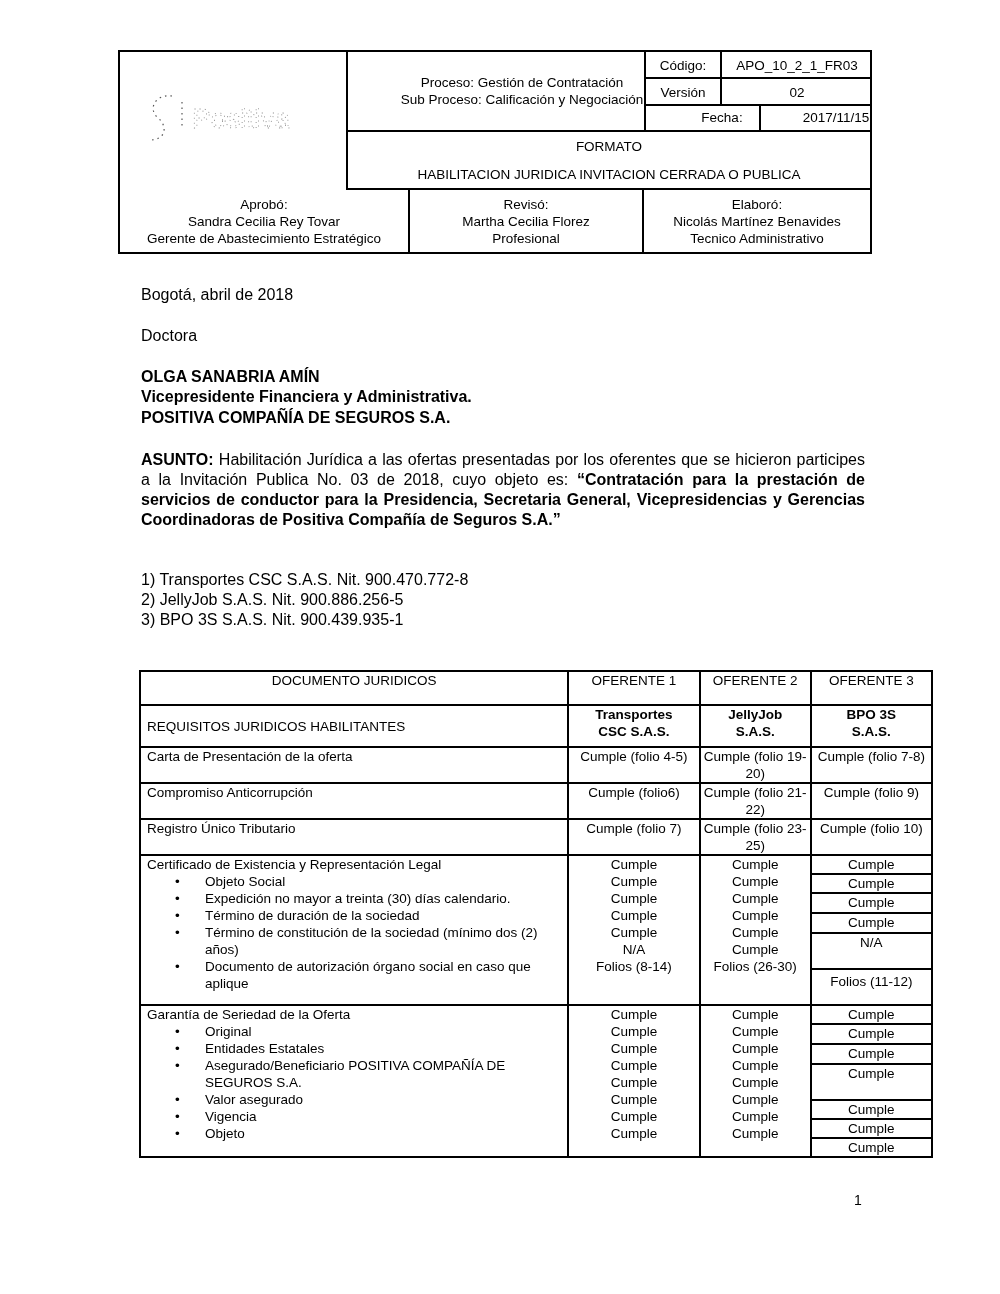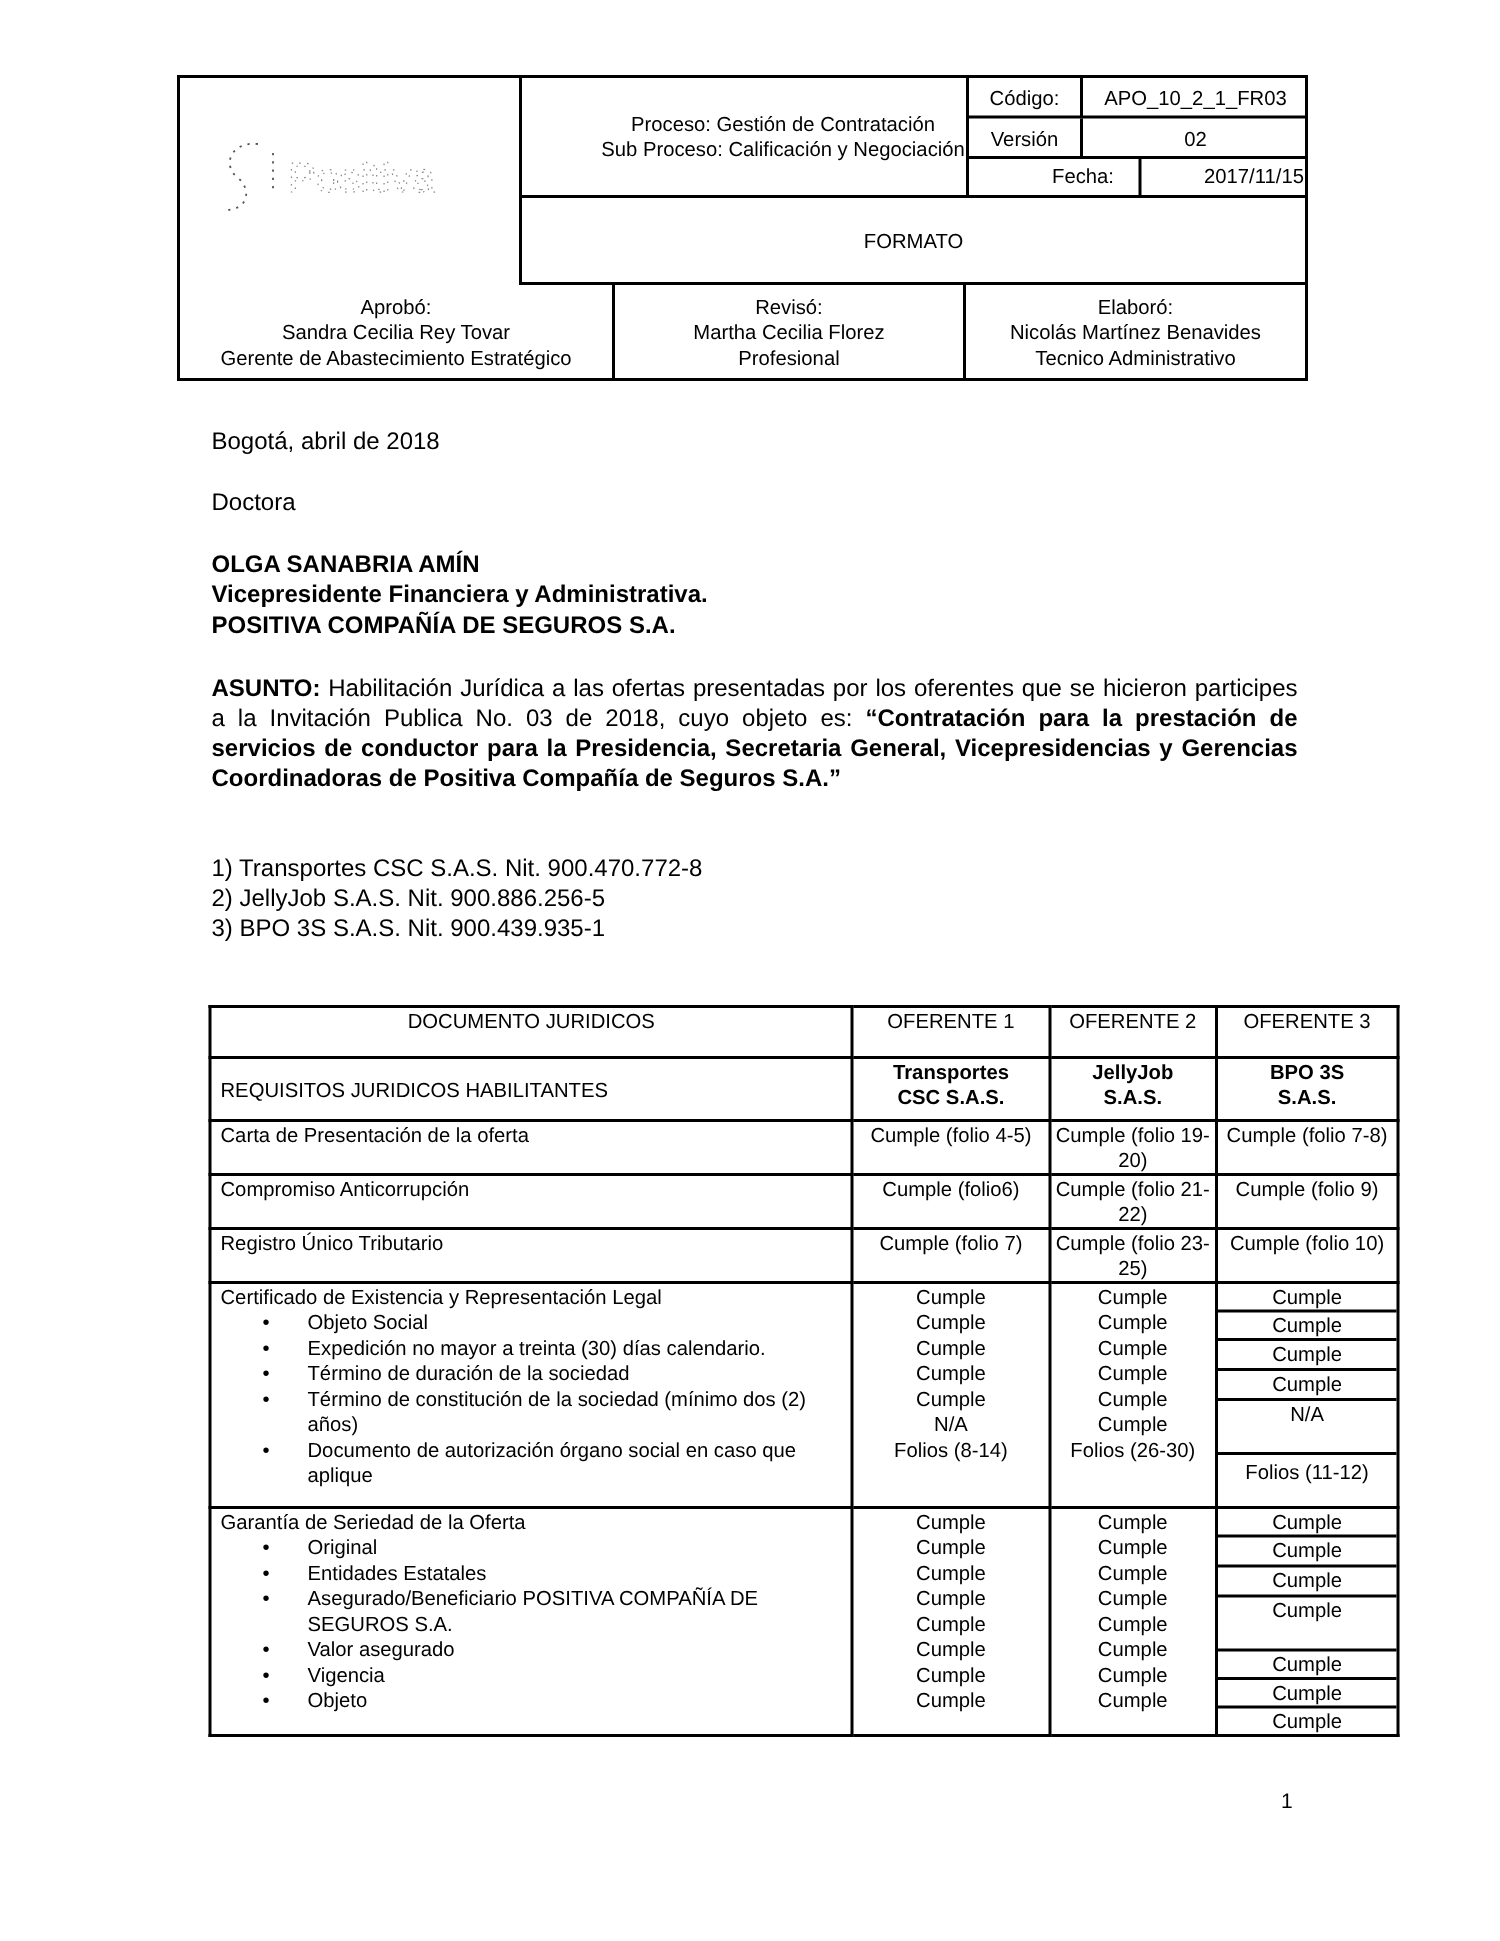--- a/index.html
+++ b/index.html
@@ -74,20 +74,21 @@
     </div>
     <div class="line" style="top:52px;"></div>
     <div class="row" style="top:53px; height:25px;padding-left:39px;">
       <div class="k">Fecha:</div>
       <div class="v">2017/11/15</div>
     </div>
   </div>
 
   <div class="abs fmt">
     <div>FORMATO</div>
+    <div>HABILITACION JURIDICA INVITACION CERRADA O PUBLICA</div>
   </div>
 
   <div class="abs sign s1">
     <div>Aprobó:</div>
     <div>Sandra Cecilia Rey Tovar</div>
     <div>Gerente de Abastecimiento Estratégico</div>
   </div>
   <div class="abs sign s2">
     <div>Revisó:</div>
     <div>Martha Cecilia Florez</div>

